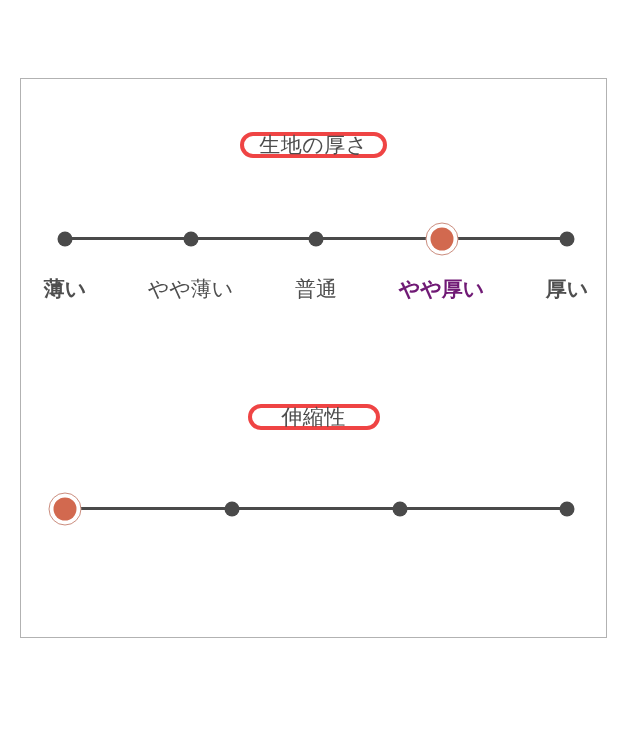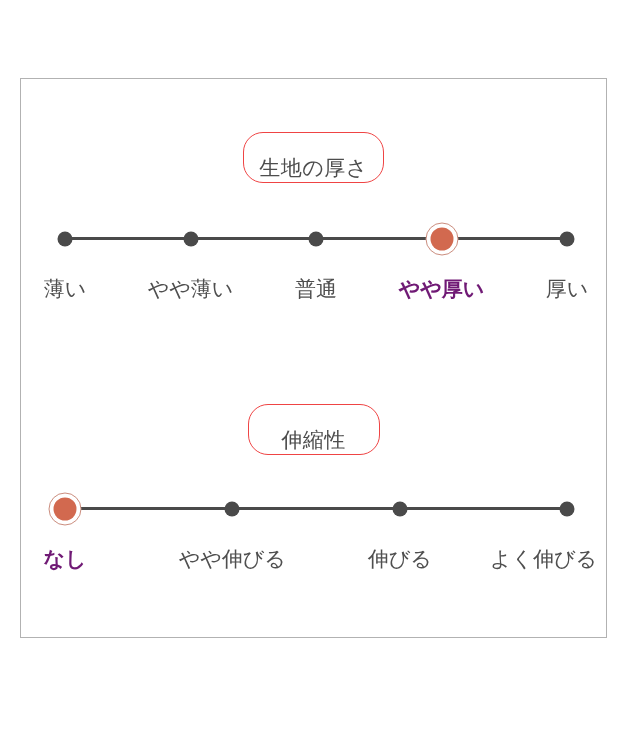--- a/index.html
+++ b/index.html
@@ -29,27 +29,27 @@
     position: absolute;
     left: 0;
     width: 100%;
     display: flex;
     justify-content: center;
   }
   .pill-wrap.s1 { top: 53px; }
   .pill-wrap.s2 { top: 325px; }
   .pill {
     min-width: 132px;
-    height: 51px;
+    height: 26px;
     box-sizing: border-box;
-    border: 1px solid #ef4444;
+    border: 4px solid #ef4444;
     border-radius: 20px;
     padding: 0 15px;
     display: flex;
-    align-items: flex-end;
+    align-items: center;
     justify-content: center;
     font-size: 21px;
     color: #4d4d4d;
     letter-spacing: 0.5px;
   }
   .track {
     position: absolute;
     left: 44px;
     width: 502px;
     height: 3px;
@@ -127,41 +127,35 @@
     </div>
     <div class="track s1" id="track-0">
         <div class="dot" style="left: 0%;"></div>
         <div class="dot" style="left: 25%;"></div>
         <div class="dot" style="left: 50%;"></div>
         <div class="ring" style="left: 75%;"></div>
         <div class="dot selected" style="left: 75%;"></div>
         <div class="dot" style="left: 100%;"></div>
       </div>
     <div class="labels s1" id="labels-0">
-        <div class="scale-label" style="left: 0%;">薄い</div>
+        <div class="scale-label" style="left: 0%; font-weight: bold;">薄い</div>
         <div class="scale-label" style="left: 25%; font-family: Liberation Serif, serif;">やや薄い</div>
         <div class="scale-label" style="left: 50%;">普通</div>
         <div class="scale-label selected" style="left: 75%;">やや厚い</div>
-        <div class="scale-label" style="left: 100%;">厚い</div>
+        <div class="scale-label" style="left: 100%; font-weight: bold;">厚い</div>
       </div>
 
     <div class="pill-wrap s2">
       <div class="pill">
         <span>伸縮性</span>
       </div>
     </div>
     <div class="track s2" id="track-1">
         <div class="ring" style="left: 0%;"></div>
         <div class="dot selected" style="left: 0%;"></div>
         <div class="dot" style="left: 33.3333%;"></div>
         <div class="dot" style="left: 66.6667%;"></div>
         <div class="dot" style="left: 100%;"></div>
       </div>
-    <div class="labels s2" id="labels-1">
-        <div class="scale-label selected" style="left: 0%;">なし</div>
-        <div class="scale-label" style="left: 33.3333%;">やや伸びる</div>
-        <div class="scale-label" style="left: 66.6667%;">伸びる</div>
-        <div class="scale-label" style="left: auto; transform: none; right: -30px;">よく伸びる</div>
-      </div>
 
   </div>
 
 </div>
 
 </body></html>

